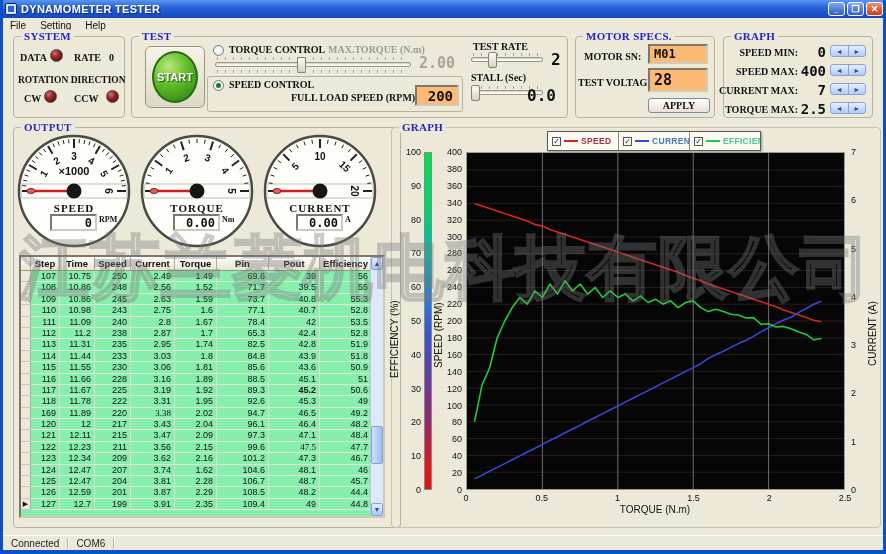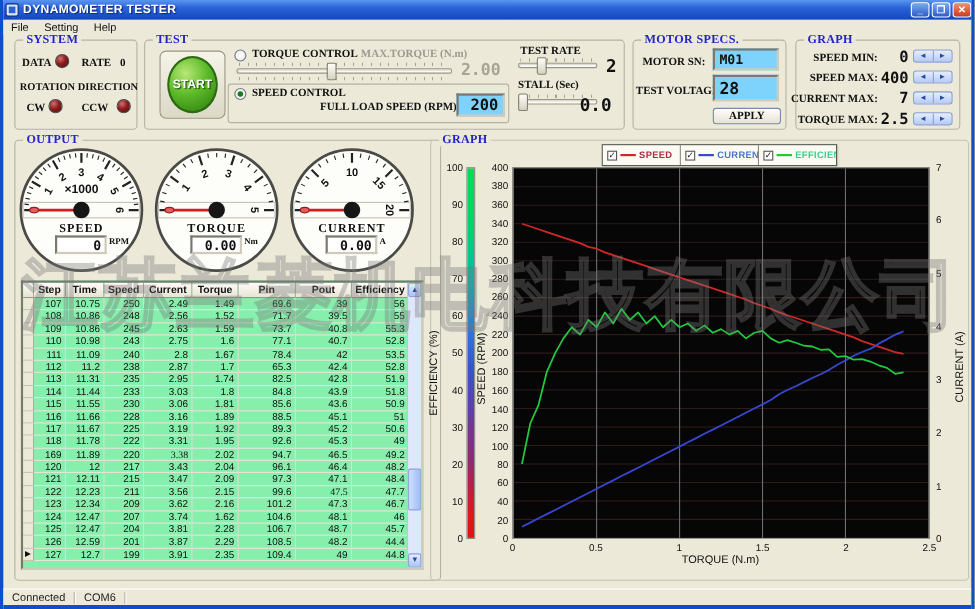--- a/index.html
+++ b/index.html
@@ -30,21 +30,21 @@
                 box-shadow:1px 0 0 #fff;}
   .bottom-strip{position:absolute;left:-3px;bottom:0;width:886px;height:4px;background:#0c50c8;}
   
   .gb{position:absolute;border:1px solid #b6b2a0;border-radius:4px;}
   .gb-cap{position:absolute;top:-7px;left:7px;background:#ece9d8;padding:0 3px;
           font:bold 11px "Liberation Serif",serif;color:#2424c8;letter-spacing:.3px;white-space:nowrap;}
   .lbl{position:absolute;font:bold 10px "Liberation Serif",serif;color:#111;white-space:nowrap;}
   .lbl.dis{color:#9c9a8e;}
   .lcd{position:absolute;font-family:"DejaVu Sans Mono",monospace;font-weight:bold;color:#111;white-space:nowrap;}
   .lcd.dis{color:#a8a496;}
-  .lcd-box{position:absolute;background:#7dd3fc;border:2px inset #cfcaba;display:flex;align-items:center;
+  .lcd-box{position:absolute;background:#fdba74;border:2px inset #cfcaba;display:flex;align-items:center;
            justify-content:flex-end;padding-right:4px;font-family:"DejaVu Sans Mono",monospace;font-weight:bold;color:#111;}
   .led{position:absolute;width:13px;height:13px;border-radius:50%;border:1px solid #4a4a4a;
        background:radial-gradient(circle at 35% 30%,#d07070 0%,#8c1e1e 45%,#520c0c 100%);}
   .radio{position:absolute;width:11px;height:11px;border-radius:50%;border:1px solid #707a88;
          background:radial-gradient(#fff,#e4e4e0);}
   .radio.sel::after{content:"";position:absolute;inset:2px;border-radius:50%;background:#1c7a1c;}
   
   .slider{position:absolute;}
   .slider .ticks{position:absolute;left:2px;right:2px;height:3px;
       background:repeating-linear-gradient(90deg,#a8a290 0 1px,transparent 1px 8px);}
@@ -488,21 +488,21 @@
           <div class="c" style="width: 52px;">51</div>
         </div>
         <div class="tbl-row">
           <div class="c gut" style="width: 10px;"></div>
           <div class="c" style="width: 29px;">117</div>
           <div class="c" style="width: 35px;">11.67</div>
           <div class="c" style="width: 36px;">225</div>
           <div class="c" style="width: 44px;">3.19</div>
           <div class="c" style="width: 42px;">1.92</div>
           <div class="c" style="width: 52px;">89.3</div>
-          <div class="c" style="width: 51px;">45.2</div>
+          <div class="c" style="width: 51px; font-weight: bold;">45.2</div>
           <div class="c" style="width: 52px;">50.6</div>
         </div>
         <div class="tbl-row">
           <div class="c gut" style="width: 10px;"></div>
           <div class="c" style="width: 29px;">118</div>
           <div class="c" style="width: 35px;">11.78</div>
           <div class="c" style="width: 36px;">222</div>
           <div class="c" style="width: 44px;">3.31</div>
           <div class="c" style="width: 42px;">1.95</div>
           <div class="c" style="width: 52px;">92.6</div>

